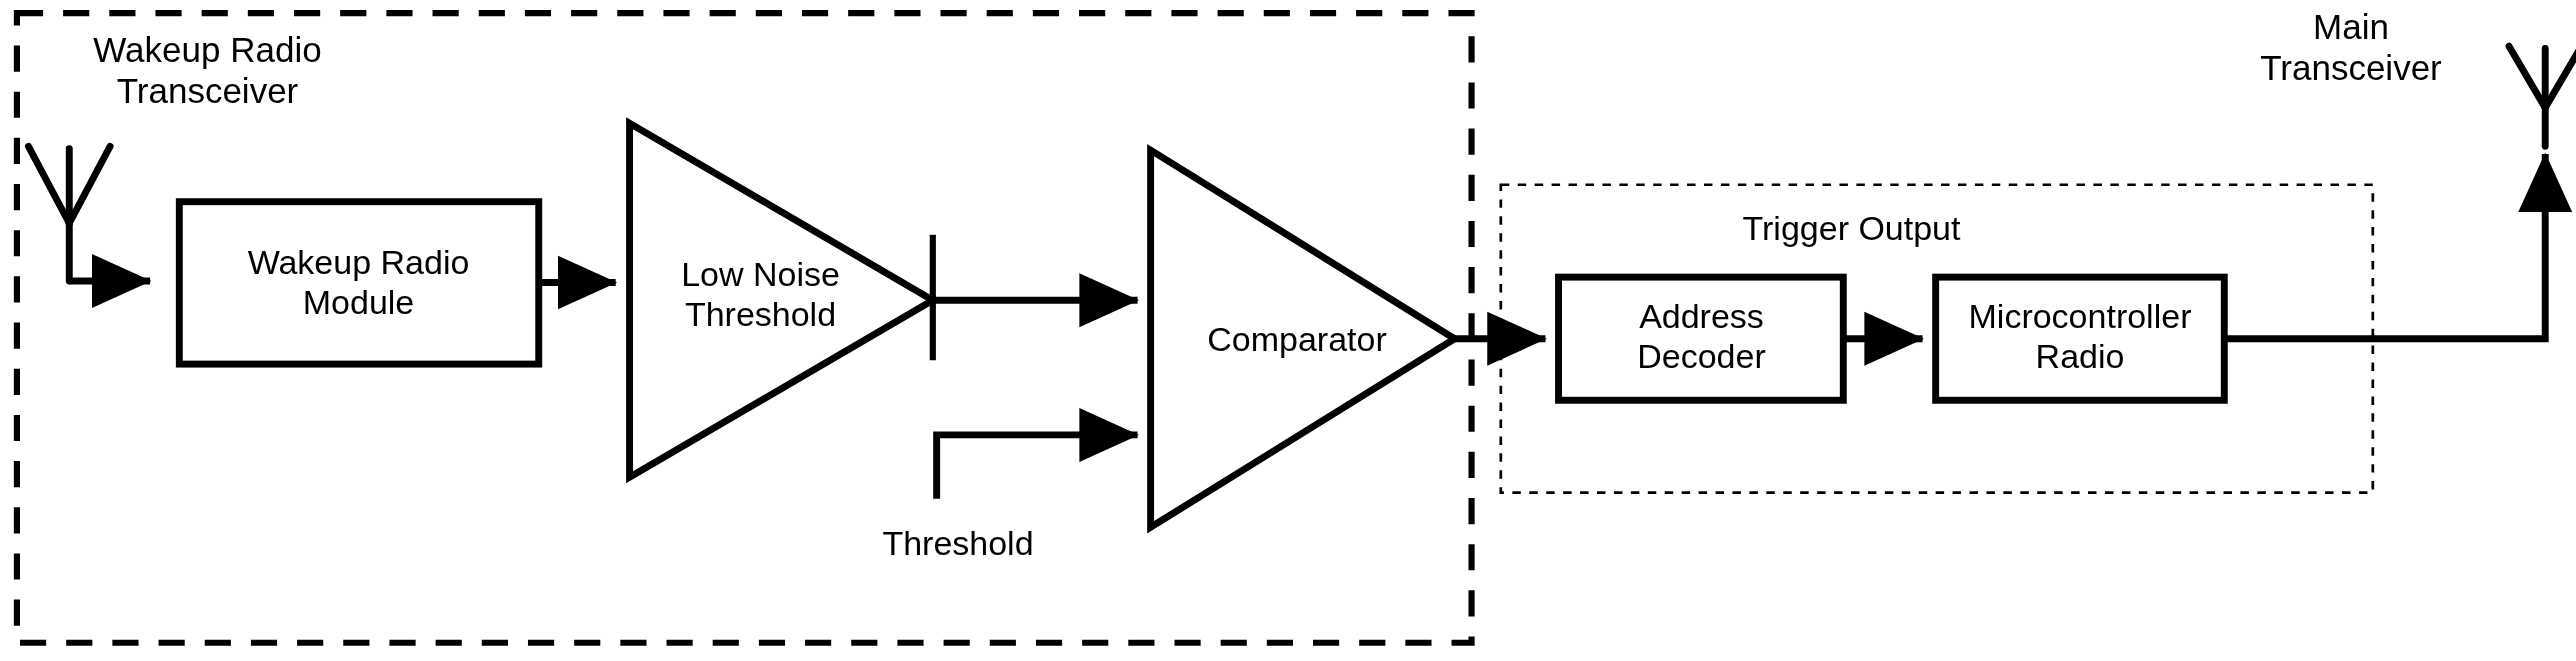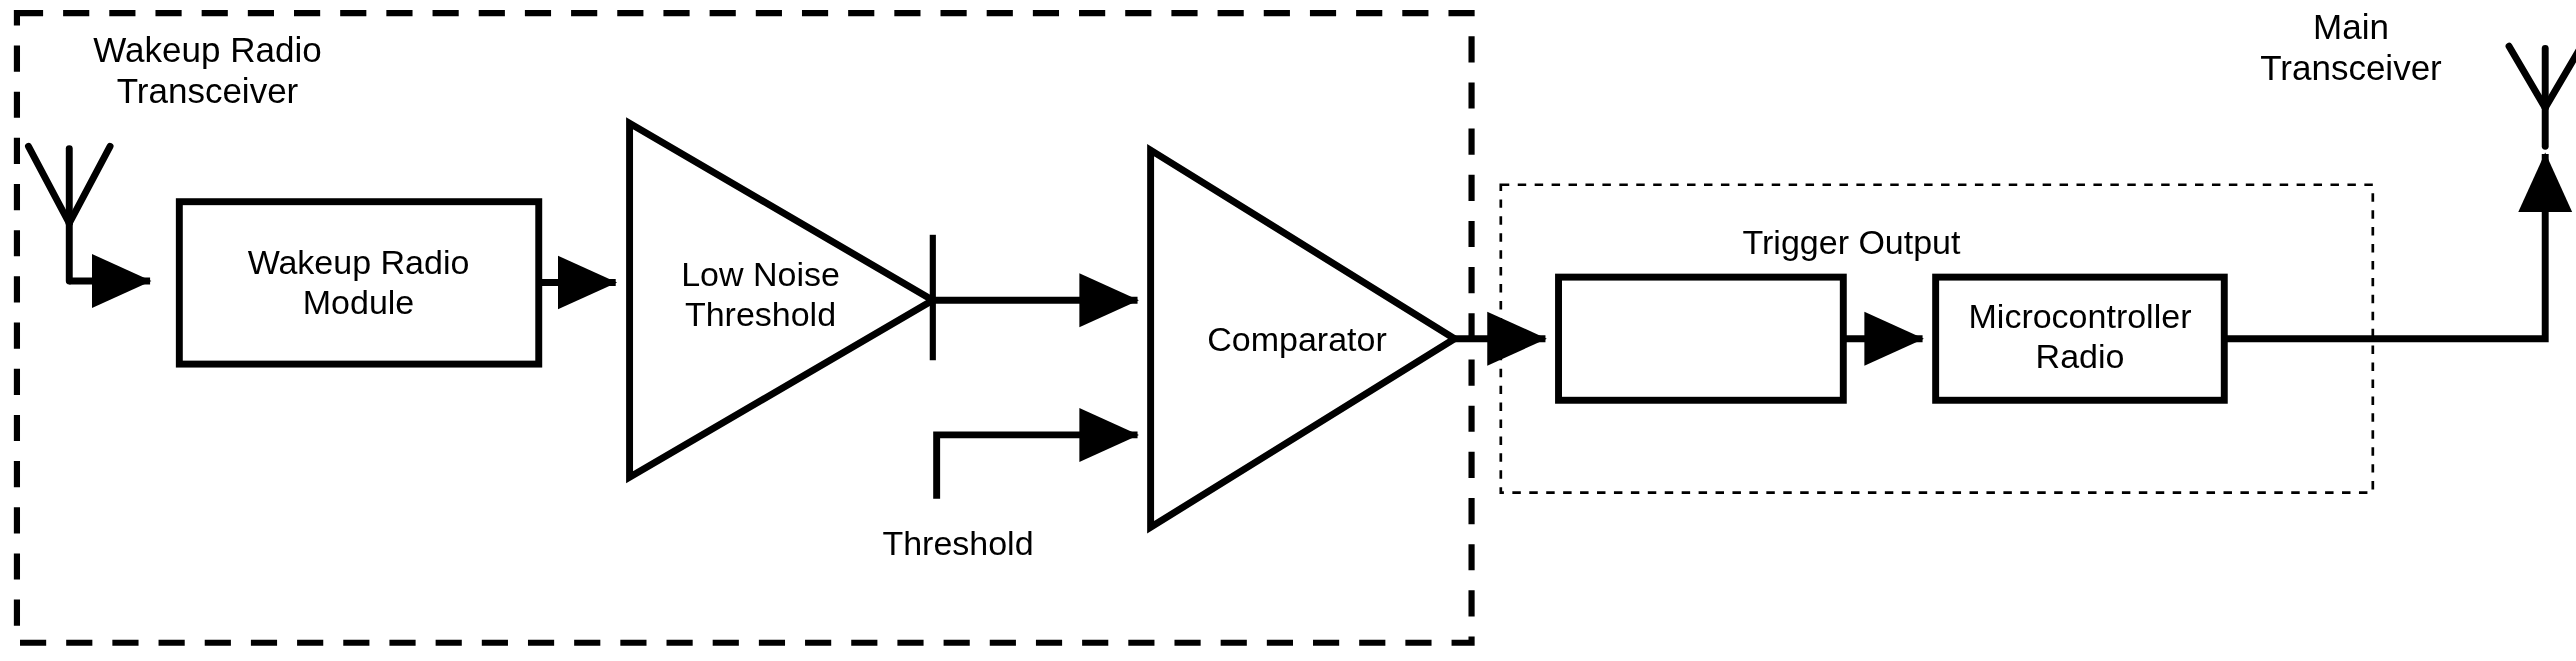--- a/index.html
+++ b/index.html
@@ -100,22 +100,24 @@
   <div class="blk-label" style="left:179px; top:242px; width:359px;">Wakeup Radio
 Module</div>
 
   <div class="blk-label" style="left:645px; top:254px; width:231px;">Low Noise
 Threshold</div>
 
   <div class="blk-label" style="left:1170px; top:319px; width:254px;">Comparator</div>
 
   <div class="free-label" style="left:831px; top:523px; width:254px;text-align:center;">Threshold</div>
 
-  <div class="free-label" style="left:1682px; top:222px; width:339px;">Trigger Output</div>
+  <div class="free-label" style="left:1682px; top:208px; width:339px;">Trigger Output</div>
 
+  <div class="blk-label" style="left:1559px; top:296px; width:285px;">Address
+Decoder</div>
 
   <div class="blk-label" style="left:1928px; top:296px; width:304px;">Microcontroller
 Radio</div>
 
   <div class="free-label lbl-group-main" style="left:2197px; top:6px; width:308px;">Main
 Transceiver</div>
 
 </div>
 
 

